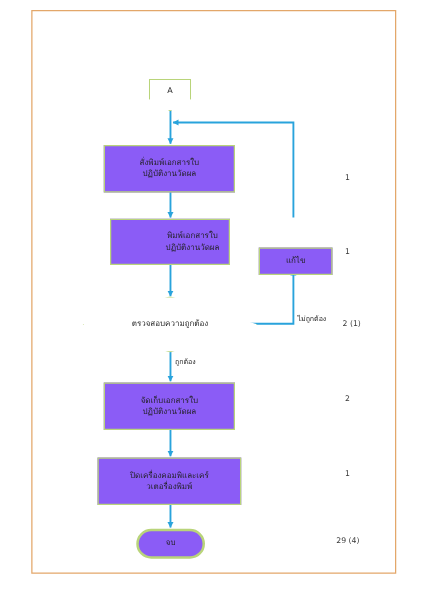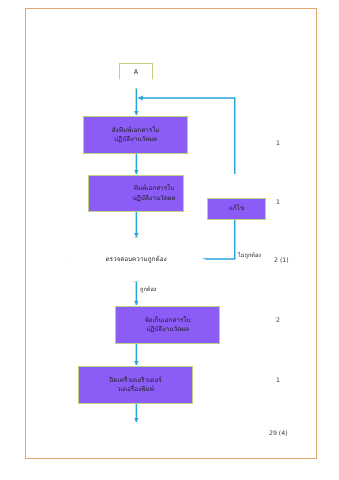--- a/index.html
+++ b/index.html
@@ -244,34 +244,37 @@
     </div>
 
     <div class="node diamond" style="left:40px; top:186px; width:140px; height:45px;">
       <div class="shape"></div>
       <span class="txt">ตรวจสอบความถูกต้อง</span>
     </div>
 
     <div class="edge-label" style="left:114px; top:234px;">ถูกต้อง</div>
     <div class="edge-label" style="left:212px; top:200px;">ไม่ถูกต้อง</div>
 
-    <div class="node" style="left:57px; top:255px; width:105px; height:38px;margin-left:32px;">
+    <div class="node" style="left:57px; top:255px; width:105px; height:38px;">
       <div>
         <span class="txt">จัดเก็บเอกสารใบ</span>
         <span class="txt">ปฏิบัติงานวัดผล</span>
       </div>
     </div>
 
     <div class="node" style="left:52px; top:315px; width:115px; height:38px;">
       <div>
-        <span class="txt">ปิดเครื่วเตอริวเตอร์</span>
+        <span class="txt">ปิดเครื่องคอมพิและเคร์</span>
         <span class="txt">วเตอรื่องพิมพ์</span>
       </div>
     </div>
 
+    <div class="node terminator" style="left:83px; top:372px; width:55px; height:24px;">
+      <span class="txt">จบ</span>
+    </div>
 
     <div class="num" style="left:250px; top:88px;">1</div>
     <div class="num" style="left:250px; top:147px;">1</div>
     <div class="num" style="left:248px; top:205px;">2 (1)</div>
     <div class="num" style="left:250px; top:265px;">2</div>
     <div class="num" style="left:250px; top:325px;">1</div>
     <div class="num" style="left:243px; top:378px;">29 (4)</div>
 
   </div>
 </div>

